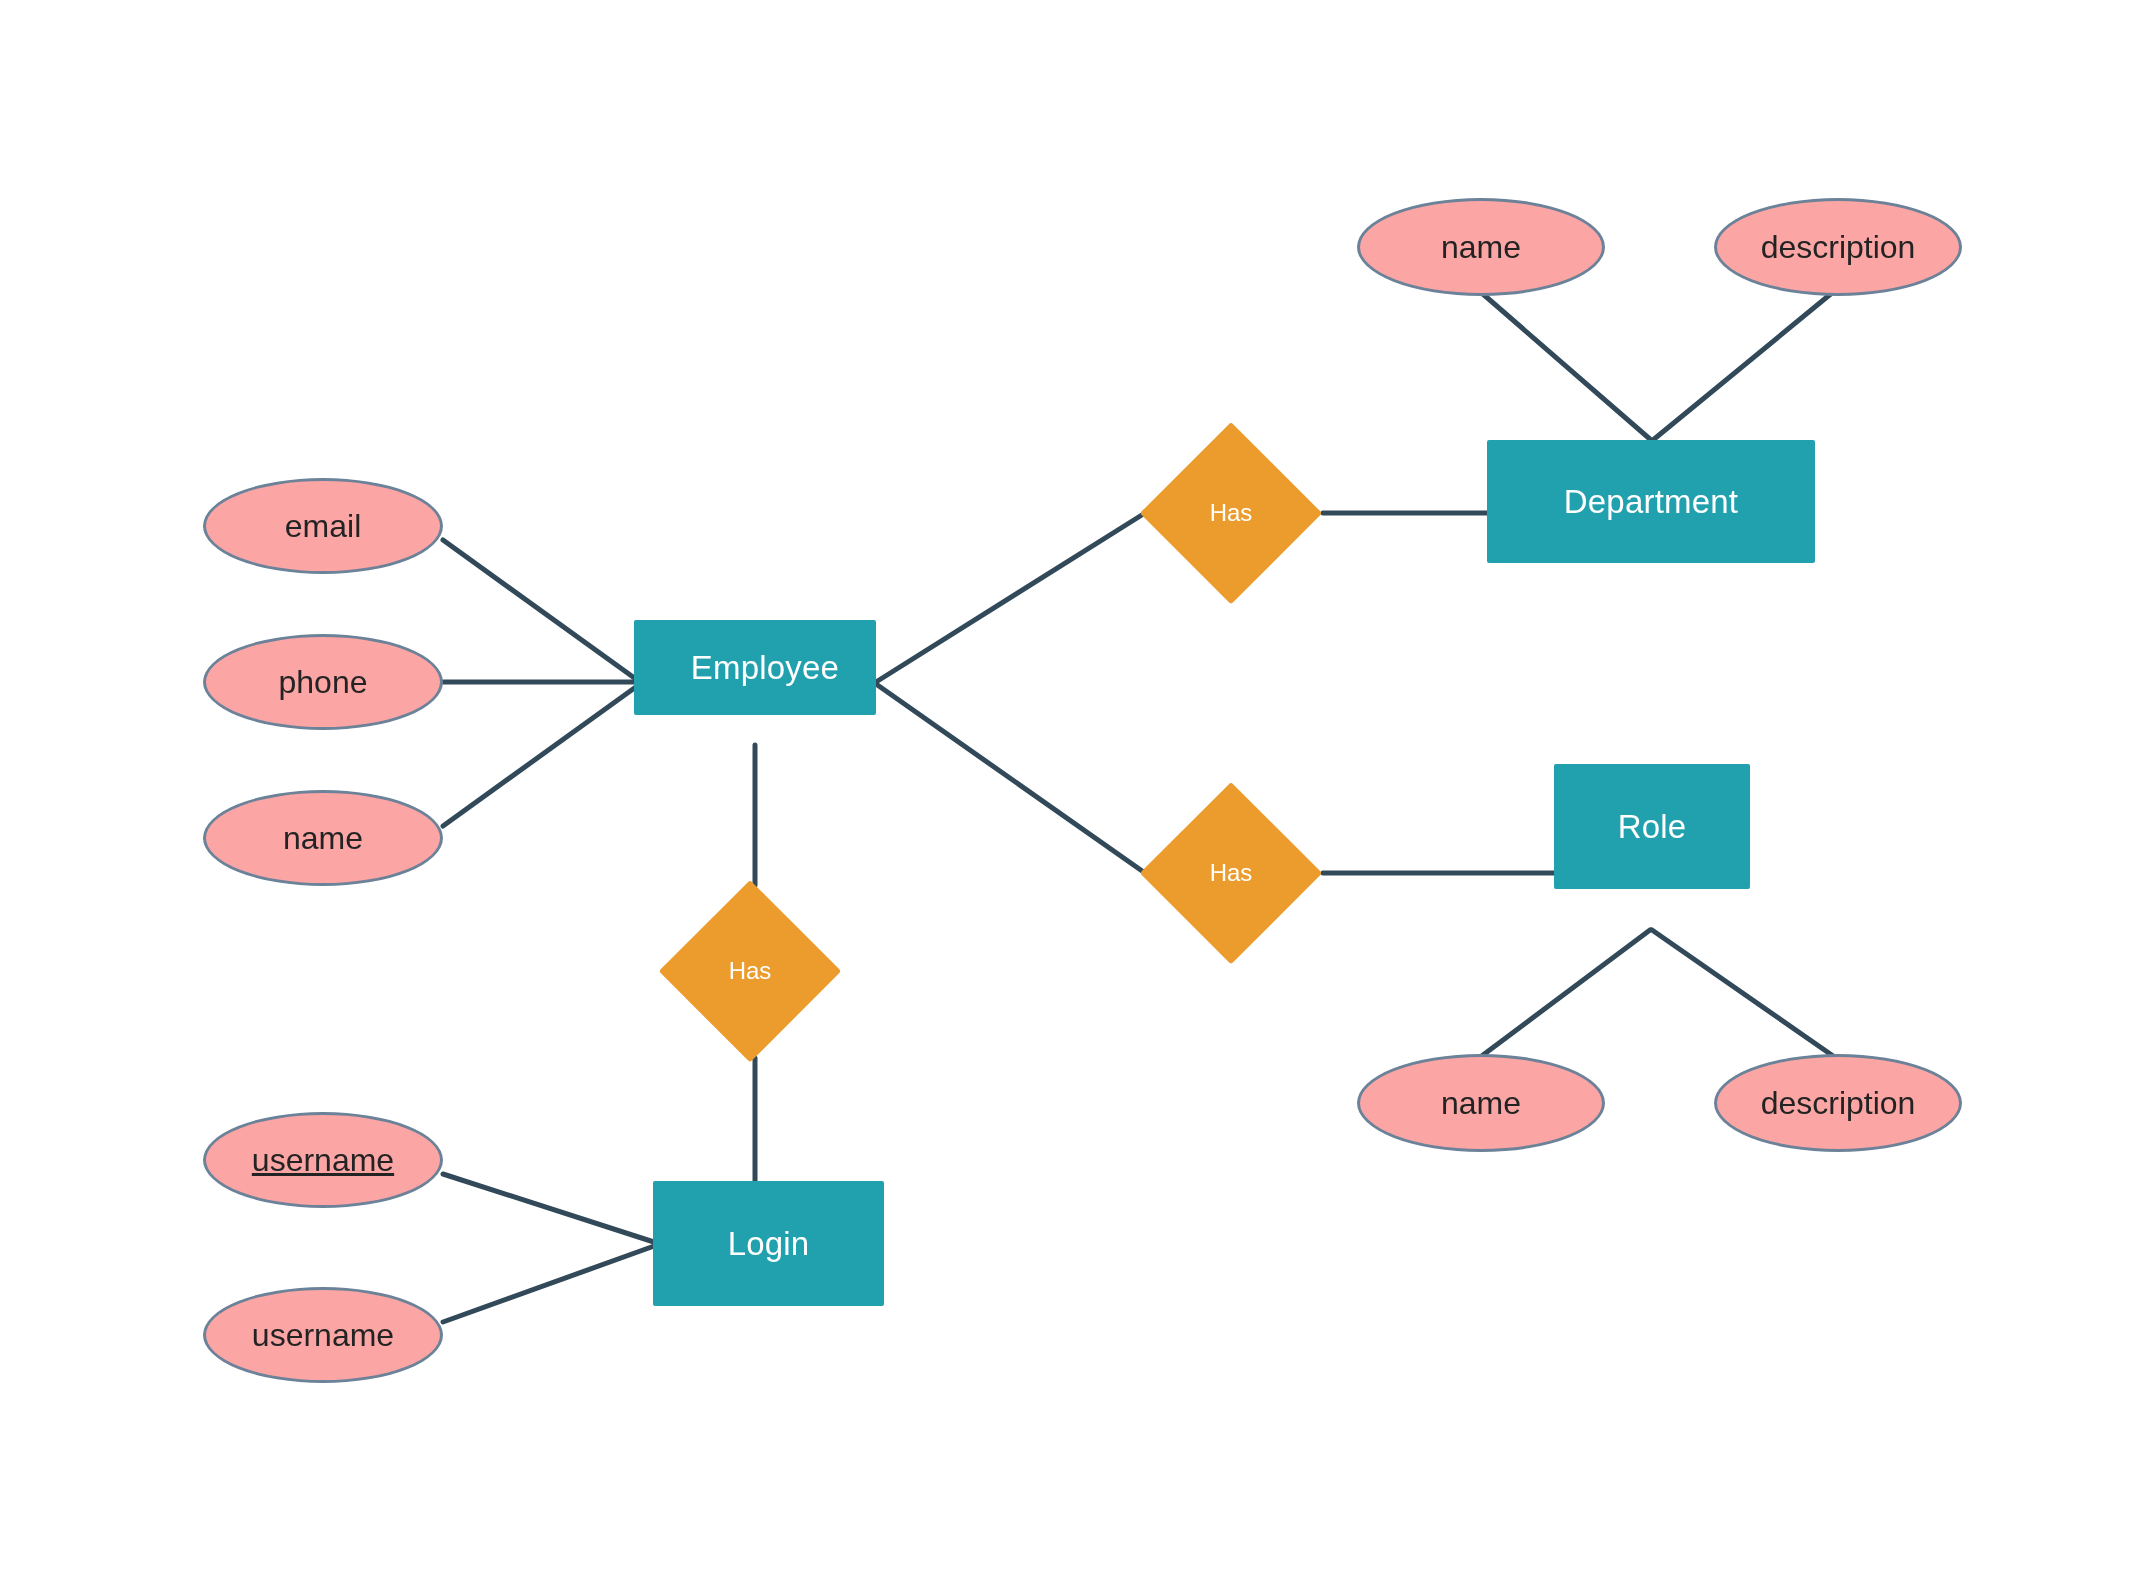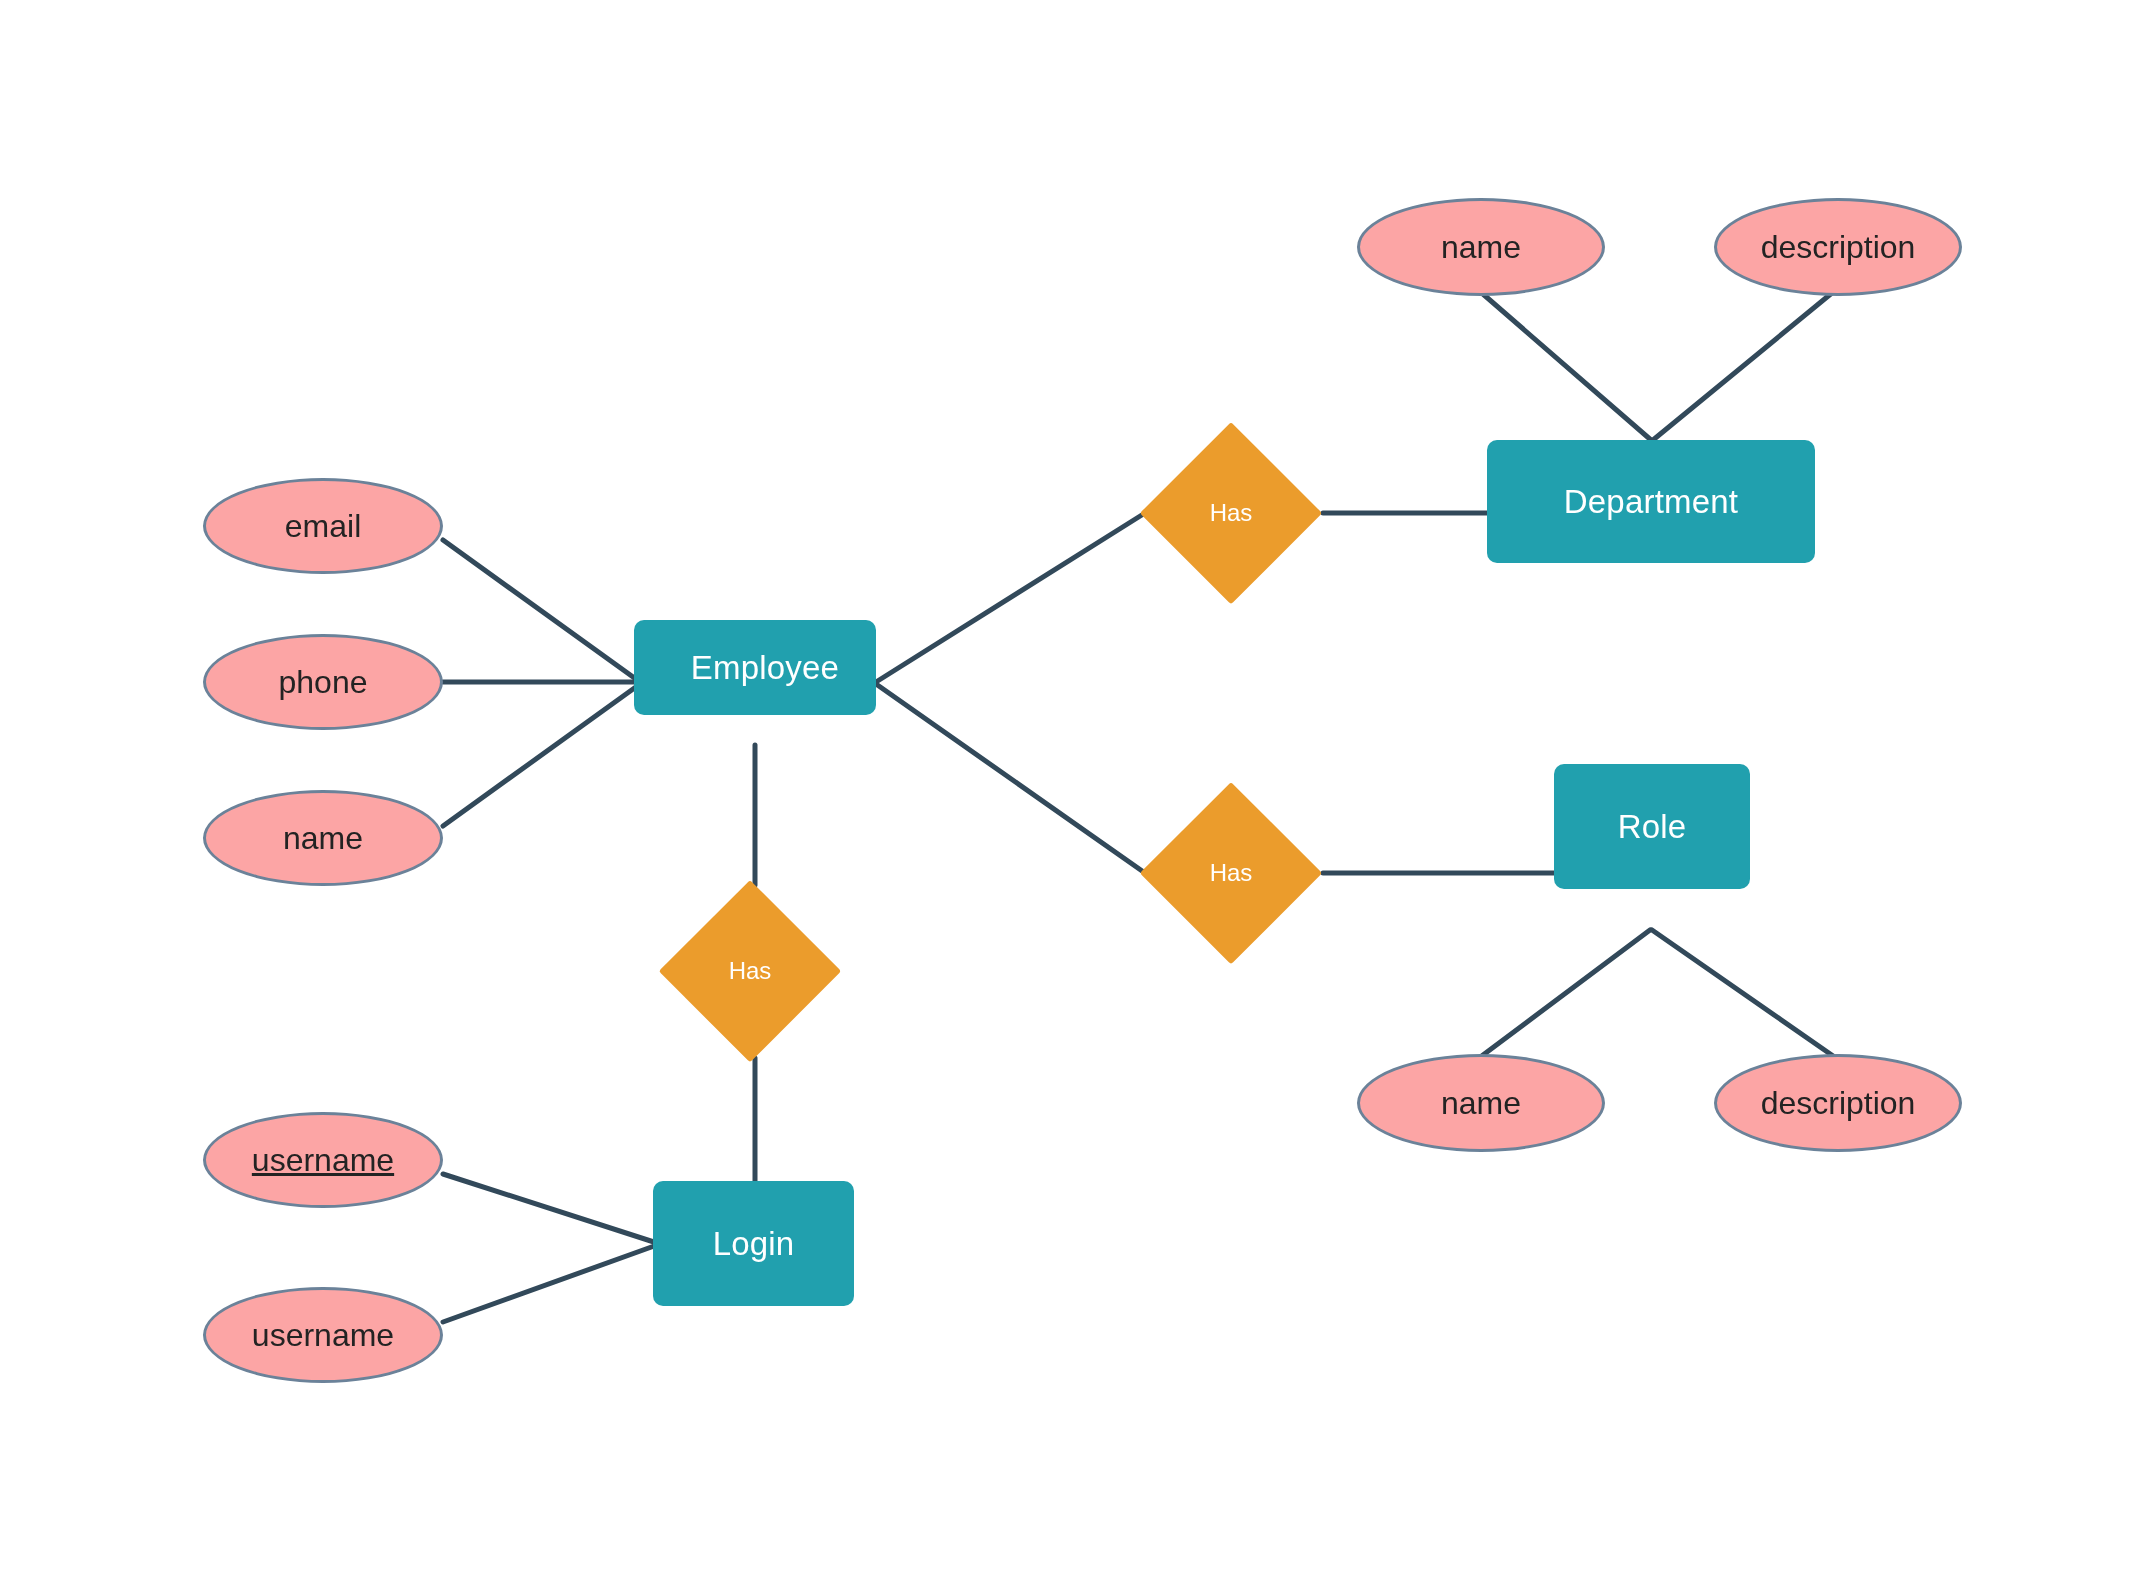--- a/index.html
+++ b/index.html
@@ -29,21 +29,21 @@
   .node {
     position: absolute;
     box-sizing: border-box;
     display: flex;
     align-items: center;
     justify-content: center;
     text-align: center;
   }
   .entity {
     background: #21a0ae;
-    border-radius: 10px;
+    border-radius: 2px;
     color: #ffffff;
     font-size: 33px;
     font-weight: 400;
     letter-spacing: 0.2px;
   }
   .attribute {
     background: #fca5a5;
     border: 3px solid #6b8299;
     border-radius: 50%;
     color: #232323;
@@ -135,18 +135,18 @@
       </div>
       <div class="node entity" style="left: 634px; top: 620px; width: 242px; height: 95px; padding-left: 20px;">
         <span>Employee</span>
       </div>
       <div class="node entity" style="left: 1487px; top: 440px; width: 328px; height: 123px;">
         <span>Department</span>
       </div>
       <div class="node entity" style="left: 1554px; top: 764px; width: 196px; height: 125px;">
         <span>Role</span>
       </div>
-      <div class="node entity" style="left: 653px; top: 1181px; width: 201px; height: 125px;">
+      <div class="node entity" style="left: 653px; top: 1181px; width: 231px; height: 125px;">
         <span>Login</span>
       </div>
     </div>
 
 </div>
 
 </body></html>

